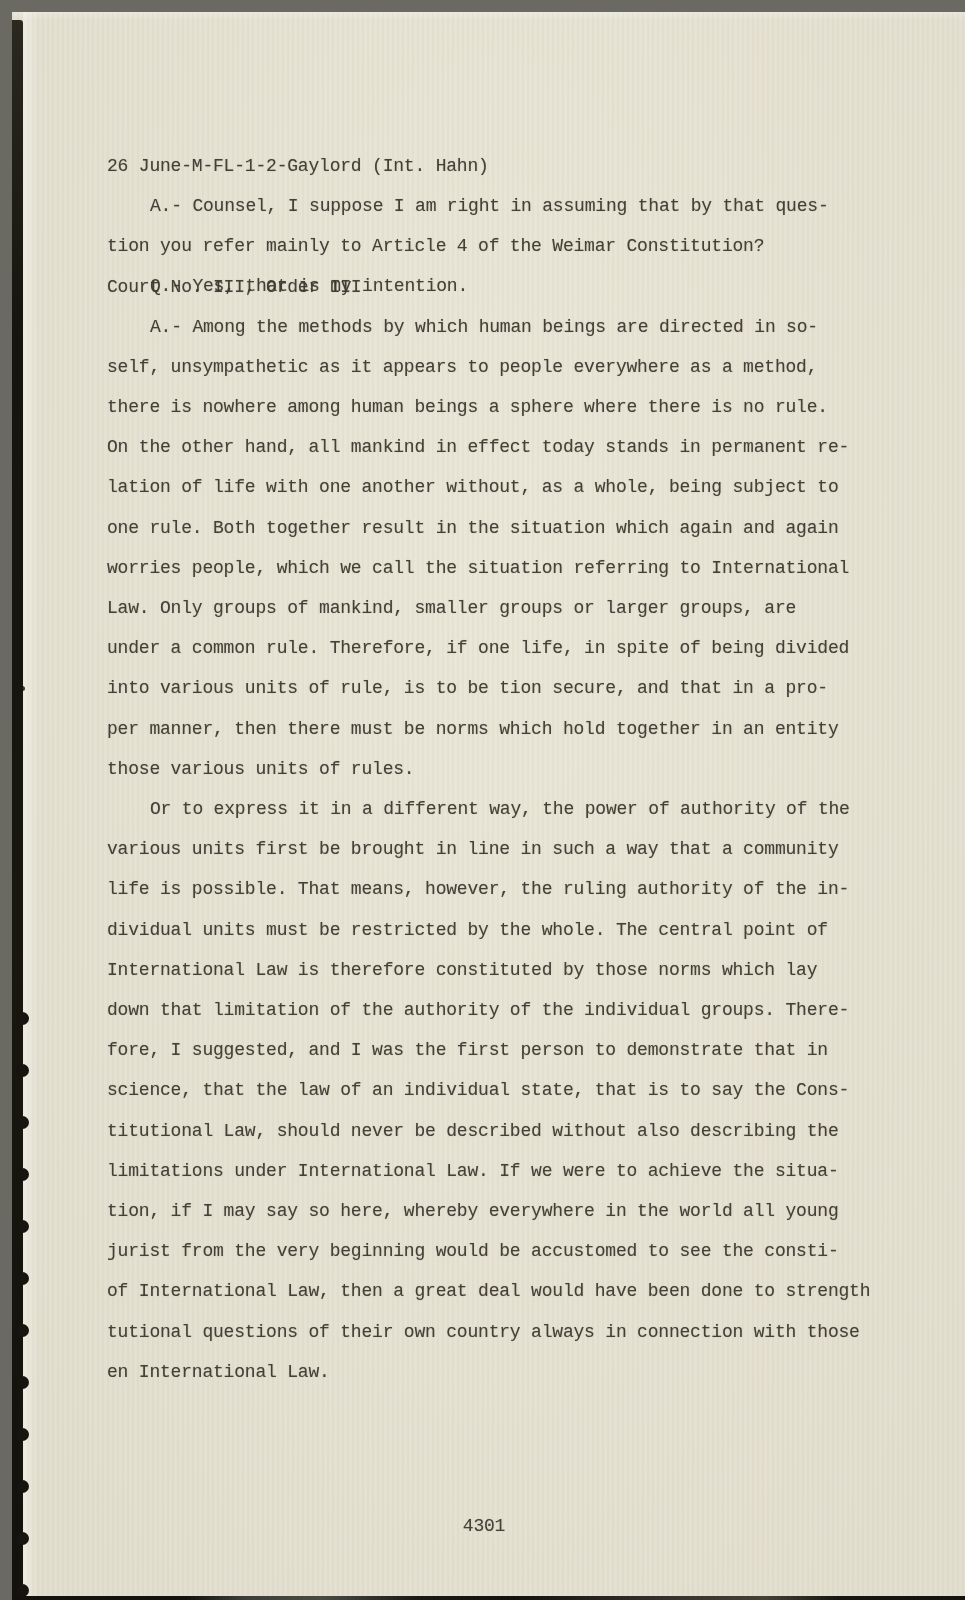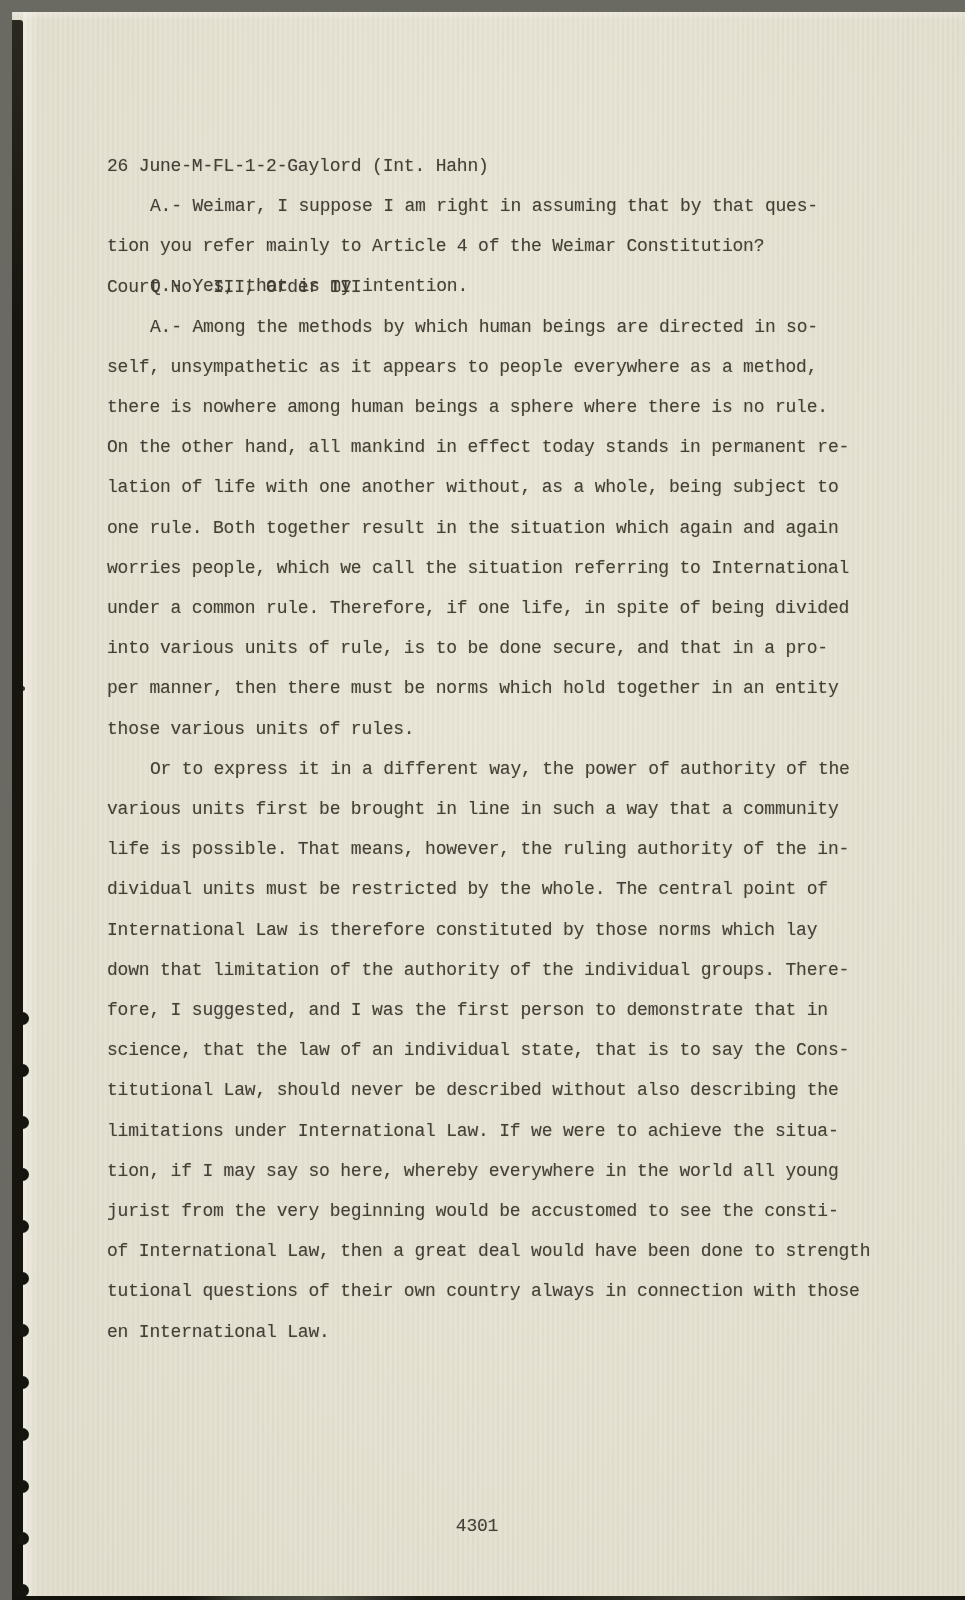--- a/index.html
+++ b/index.html
@@ -118,50 +118,52 @@
   .tline { white-space: pre; }
   .tline.indent { padding-left: 43px; }
 
   .pagenum {
     position: absolute;
     top: 1494px;
     left: 0;
     width: 930px;
     text-align: center;
     line-height: 40px;
+    padding-left: 7px;
   }
 </style>
 </head>
 <body>
 
 <div class="page">
 
   <div class="left-binding"></div>
   <div class="binding-bumps"></div>
   <div class="right-edge"></div>
   <div class="bottom-edge"></div>
 
   <div class="header typed">
     <div>26 June-M-FL-1-2-Gaylord (Int. Hahn)</div>
     <div>Court No. III, Order III</div>
   </div>
 
   <div class="body-lines typed">
-      <div class="tline indent">A.- Weimar, I suppose I am right in assuming that by that ques-</div>
+      <div class="tline indent">A.- Counsel, I suppose I am right in assuming that by that ques-</div>
       <div class="tline">tion you refer mainly to Article 4 of the Weimar Constitution?</div>
       <div class="tline indent">Q.- Yes, that is my intention.</div>
       <div class="tline indent">A.- Among the methods by which human beings are directed in so-</div>
       <div class="tline">self, unsympathetic as it appears to people everywhere as a method,</div>
       <div class="tline">there is nowhere among human beings a sphere where there is no rule.</div>
       <div class="tline">On the other hand, all mankind in effect today stands in permanent re-</div>
       <div class="tline">lation of life with one another without, as a whole, being subject to</div>
       <div class="tline">one rule. Both together result in the situation which again and again</div>
       <div class="tline">worries people, which we call the situation referring to International</div>
+      <div class="tline">Law. Only groups of mankind, smaller groups or larger groups, are</div>
       <div class="tline">under a common rule. Therefore, if one life, in spite of being divided</div>
-      <div class="tline">into various units of rule, is to be done secure, and that in a pro-</div>
+      <div class="tline">into various units of rule, is to be tion secure, and that in a pro-</div>
       <div class="tline">per manner, then there must be norms which hold together in an entity</div>
       <div class="tline">those various units of rules.</div>
       <div class="tline indent">Or to express it in a different way, the power of authority of the</div>
       <div class="tline">various units first be brought in line in such a way that a community</div>
       <div class="tline">life is possible. That means, however, the ruling authority of the in-</div>
       <div class="tline">dividual units must be restricted by the whole. The central point of</div>
       <div class="tline">International Law is therefore constituted by those norms which lay</div>
       <div class="tline">down that limitation of the authority of the individual groups. There-</div>
       <div class="tline">fore, I suggested, and I was the first person to demonstrate that in</div>
       <div class="tline">science, that the law of an individual state, that is to say the Cons-</div>

